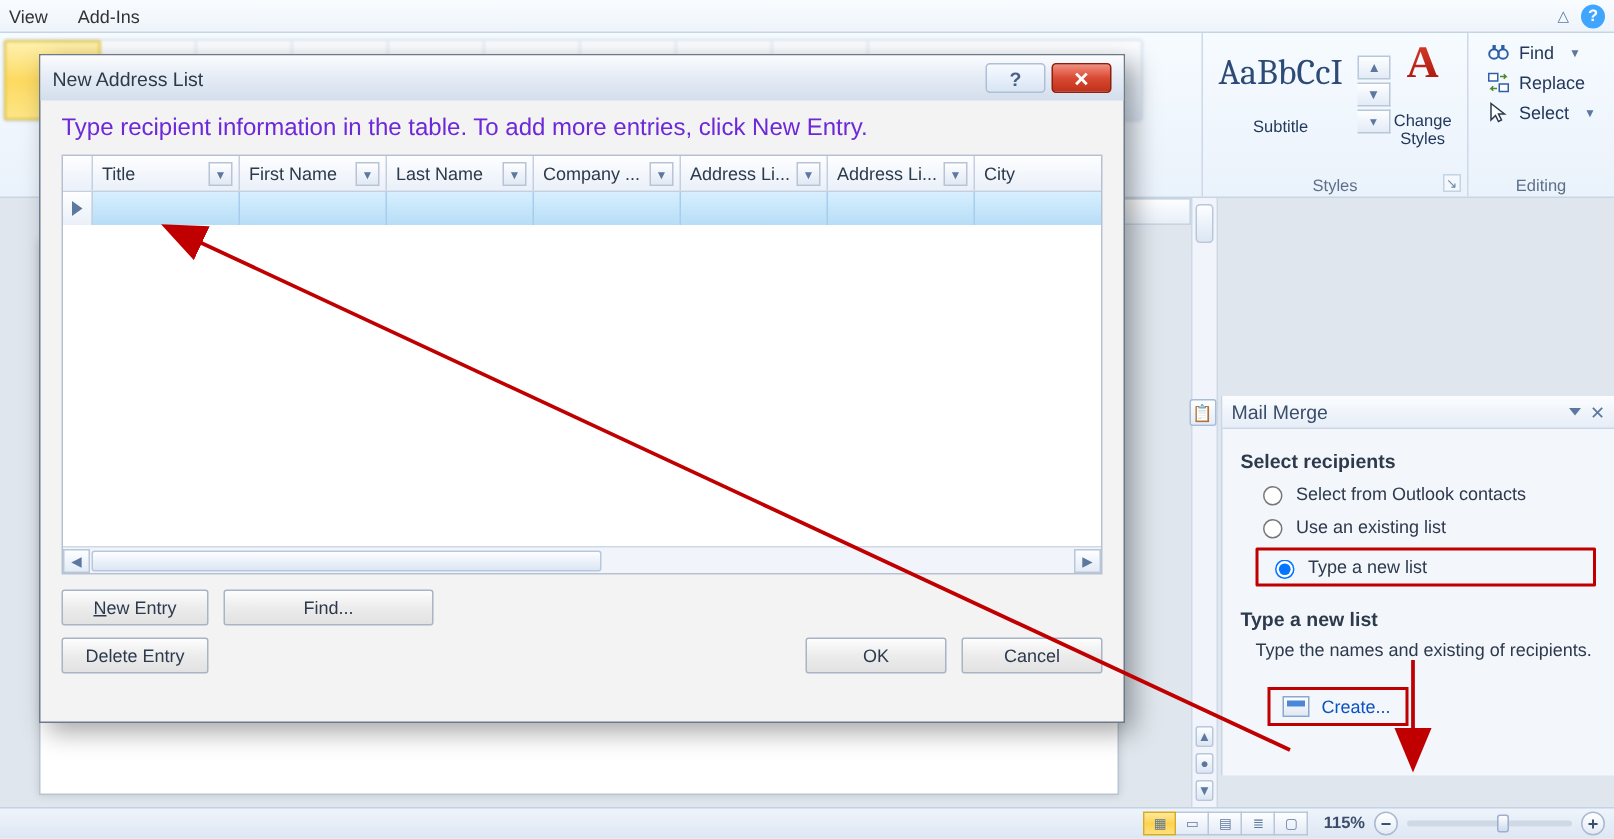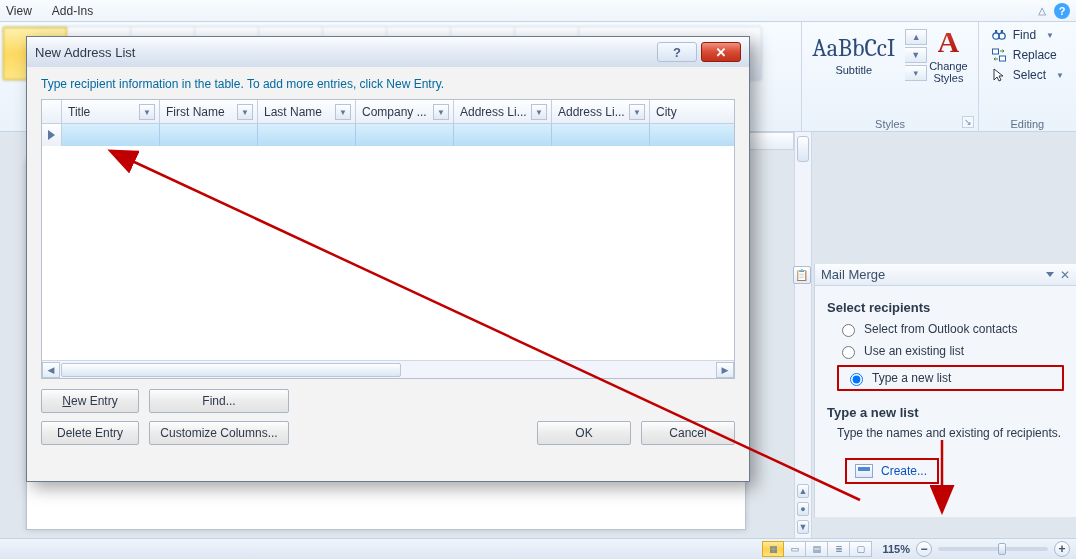--- a/index.html
+++ b/index.html
@@ -17,21 +17,21 @@
   .ribbon { height: 110px; background: linear-gradient(#f6fbff,#eaf2fb); border-bottom:1px solid #c7d4e2; position:relative; overflow:hidden; padding-left:6px; }
   .rib-blur-left { position:absolute; left:0; top:0; width:760px; height:110px; filter: blur(1px); opacity:0.9; }
   .fake-gallery { position:absolute; left:2px; top:4px; width:760px; height:55px; background:linear-gradient(#fff,#f0f5fc 40%,#d8e4f2); border:1px solid #c9d7e8; border-radius:3px; display:flex; }
   .fake-gallery .sw { width:64px; border-right:1px solid #d7e2f0; }
   .fake-gallery .sw.sel { background:linear-gradient(#fff1a8,#ffd750 50%,#ffe47a); border:1px solid #e2b200; }
   .fake-below { position:absolute; left:2px; top:64px; font-size:11px; color:#5a6c82; display:flex; gap:24px; }
   .ribbon-right { position:absolute; right:0; top:0; height:110px; display:flex; }
   .rgroup { border-left:1px solid #cdd9e8; padding:4px 10px 2px 10px; display:flex; flex-direction:column; align-items:center; position:relative; min-width:70px; }
   .rgroup .glabel { position:absolute; bottom:2px; left:0; right:0; text-align:center; font-size:11px; color:#5d708a; }
   .rgroup .launcher { position:absolute; bottom:4px; right:4px; width:12px; height:12px; font-size:9px; color:#7188a6; border:1px solid #c4d2e4; display:flex; align-items:center; justify-content:center; background:#f3f8fe; }
-  .big-btn { display:flex; flex-direction:column; align-items:center; font-size:11px; color:#23385a; gap:2px; cursor:default; }
+  .big-btn { display:flex; flex-direction:column; align-items:center; font-size:11px; color:#23385a; gap:17px; cursor:default; }
   .big-btn .ico { width:32px; height:32px; display:flex; align-items:center; justify-content:center; }
   .aabbcc { font-family: Cambria, Georgia, serif; font-size:24px; color:#2e4b77; letter-spacing:0; }
   .red-a { font-family:"Times New Roman",serif; font-size:30px; font-weight:bold; background: linear-gradient(#d93f2e,#a5120a); -webkit-background-clip:text; background-clip:text; color:transparent; display:inline-block; }
   .edit-stack { display:flex; flex-direction:column; gap:2px; align-items:flex-start;}
   .edit-item { display:flex; align-items:center; gap:6px; font-size:12px; color:#23385a; cursor:default; padding:1px 2px; }
   .edit-item .drop { font-size:8px; color:#5d789e; margin-left:4px; }
   .mini-ico { width:16px; height:16px; display:flex; align-items:center; justify-content:center; }
 
   
   .docarea { position:absolute; left:0; top:132px; right:0; bottom:21px; background:#dfe6ed; }
@@ -75,21 +75,21 @@
   .zoom-thumb { position:absolute; top:-4px; left:60px; width:8px; height:12px; background:linear-gradient(#fdfeff,#cedcee); border:1px solid #9db1cc; border-radius:2px; }
 
   
   .dialog { position:absolute; left:26px; top:36px; width:724px; height:446px; background:#f3f3f3; border:1px solid #6d7a8c; box-shadow:6px 6px 16px rgba(0,0,0,0.35); }
   .dlg-title { height:30px; background:linear-gradient(#fbfcfe,#e4ebf5 50%,#d3deec); display:flex; align-items:center; padding:0 8px; font-size:13px; color:#2d3a4c; }
   .dlg-title .win-btns { margin-left:auto; display:flex; gap:0; }
   .wbtn { width:40px; height:20px; display:flex; align-items:center; justify-content:center; border-radius:3px; }
   .wbtn.help { background:linear-gradient(#f6faff,#d9e5f4); border:1px solid #aebfd6; color:#4a5f82; font-weight:bold; font-size:13px;}
   .wbtn.close { background:linear-gradient(#f28f7f,#d84a33 50%,#c23119); border:1px solid #8e1f0f; color:#fff; margin-left:4px; font-size:13px; font-weight:bold; }
   .dlg-body { padding:10px 14px 12px 14px; }
-  .dlg-instr { font-size:12px; color:#0369a1; margin-bottom:8px; }
+  .dlg-instr { font-size:16px; color:#6d28d9; margin-bottom:8px; }
   .grid-wrap { border:1px solid #b6c0cf; background:#fff; height:280px; position:relative; }
   .grid { display:flex; height:24px; background:linear-gradient(#fdfeff,#eaf0f9); border-bottom:1px solid #c4d0df; }
   .row-hdr { width:20px; border-right:1px solid #c4d0df; background:linear-gradient(#fdfeff,#eaf0f9); }
   .col { width:98px; border-right:1px solid #c4d0df; display:flex; align-items:center; padding:0 6px; font-size:12px; color:#2d3a4c; position:relative; cursor:default;}
   .col.last { border-right:none; flex:1;}
   .col .dd { position:absolute; right:4px; top:4px; width:16px; height:16px; border:1px solid #b8c4d5; background:linear-gradient(#fdfeff,#e1e9f4); display:flex; align-items:center; justify-content:center; font-size:8px; color:#5d789e; }
   .data-row { display:flex; height:22px; background:linear-gradient(#d7effe,#b7ddf7); }
   .data-row .row-hdr { background:linear-gradient(#fdfeff,#eaf0f9); display:flex; align-items:center; justify-content:center; }
   .row-hdr .tri { width:0;height:0;border-top:5px solid transparent;border-bottom:5px solid transparent;border-left:7px solid #5d789e; }
   .data-row .cell { width:98px; border-right:1px solid #a8cdec; }
@@ -318,21 +318,20 @@
       </div>
       <div class="dlg-btn-row">
         <div class="btn">
             <span style="text-decoration:underline; text-decoration-color:#2d3a4c;">N</span>
             <span>ew Entry</span>
           </div>
         <div class="btn" style="min-width:140px;">Find...</div>
       </div>
       <div class="dlg-btn-row bottom">
         <div class="btn">Delete Entry</div>
-        <div class="btn" style="min-width:140px;">Customize Columns...</div>
         <div style="flex:1;"></div>
         <div class="btn wide">OK</div>
         <div class="btn wide">Cancel</div>
       </div>
     </div>
   </div>
 
   <div class="statusbar">
     <div class="spacer"></div>
     <div class="view-btns">

